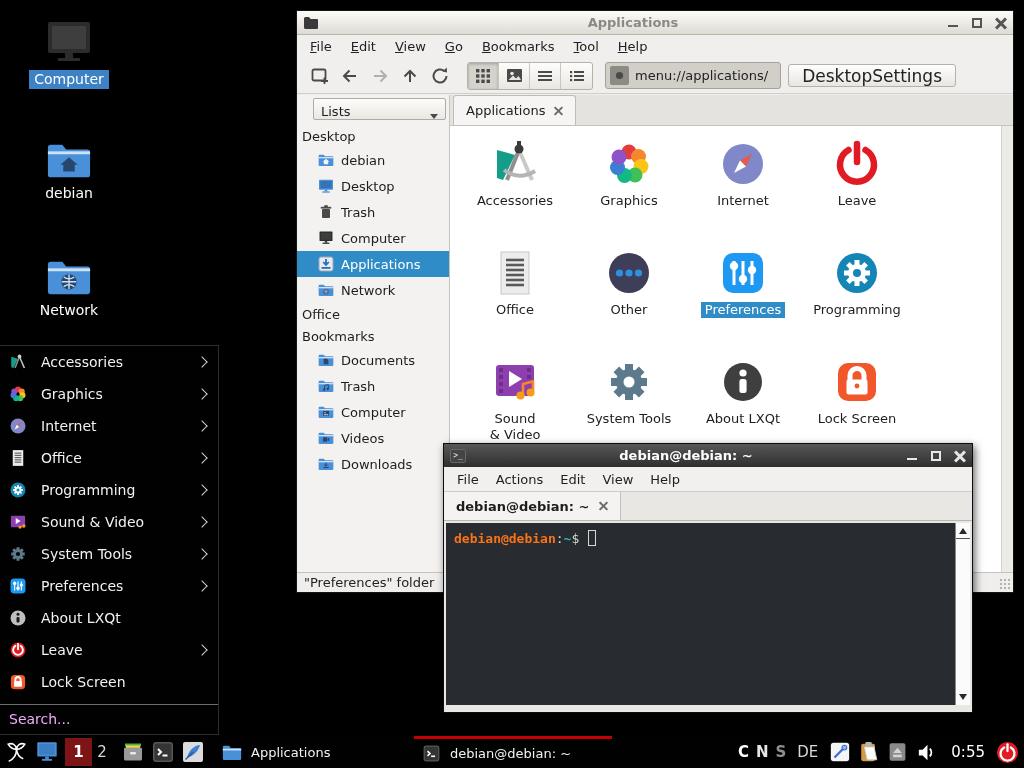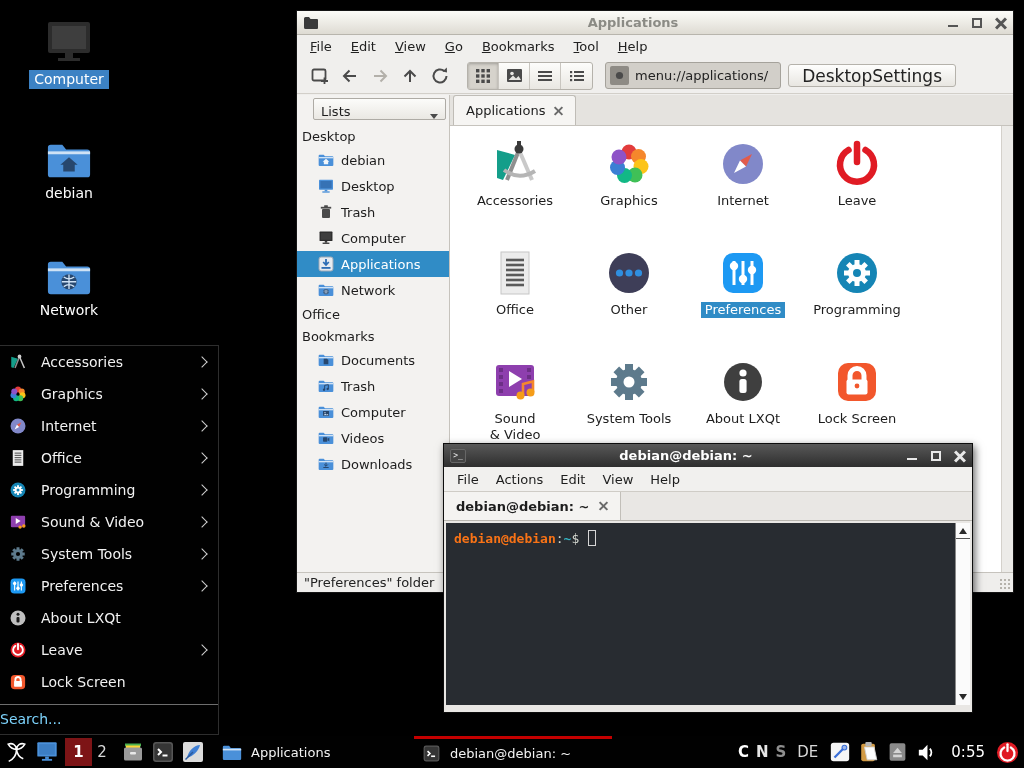--- a/index.html
+++ b/index.html
@@ -104,21 +104,21 @@
   .tri-dn { width:0; height:0; border-left:4.5px solid transparent; border-right:4.5px solid transparent; border-top:6px solid #2a2a2a; }
   .scr-thumb { position:absolute; left:0; right:0; top:15px; height:4px; border-top:1px solid #555; }
 
   
   #appmenu { position:absolute; left:0; top:345px; width:219px; height:390px; background:#010101;
         border:1px solid #2e2e2e; border-left:none; color:#f2f2f2; font-size:14px; display:flex; flex-direction:column; }
   .am-item { height:32px; display:flex; align-items:center; gap:14px; padding:0 12px 0 9px; }
   .am-item .ami { width:18px; height:18px; flex:none; }
   .am-item .aml { flex:1; }
   .am-sep { border-top:1px solid #6e6e6e; margin-top:6px; }
-  .am-search { height:27px; display:flex; align-items:center; color:#7dd3fc; }
+  .am-search { height:27px; display:flex; align-items:center; padding-left:9px; color:#f0abfc; }
   .chev { width:8px; height:8px; border-top:1.8px solid #cfcfcf; border-right:1.8px solid #cfcfcf; transform:rotate(45deg); }
 
   
   #taskbar { position:absolute; left:0; bottom:0; width:1024px; height:32px; background:#010101;
         display:flex; align-items:center; color:#fff; }
   .tb-item { display:flex; align-items:center; justify-content:center; height:32px; }
   .ws-cur { width:27px; height:28px; background:#7d1416; color:#fff; font-weight:bold; font-size:15px;
         display:flex; align-items:center; justify-content:center; margin-left:3px; }
   .ws-next { width:20px; color:#d8d8d8; font-size:15px; display:flex; align-items:center; justify-content:center; }
   .task { display:flex; align-items:center; gap:9px; height:32px; padding:0 8px; width:200px; overflow:hidden; }

